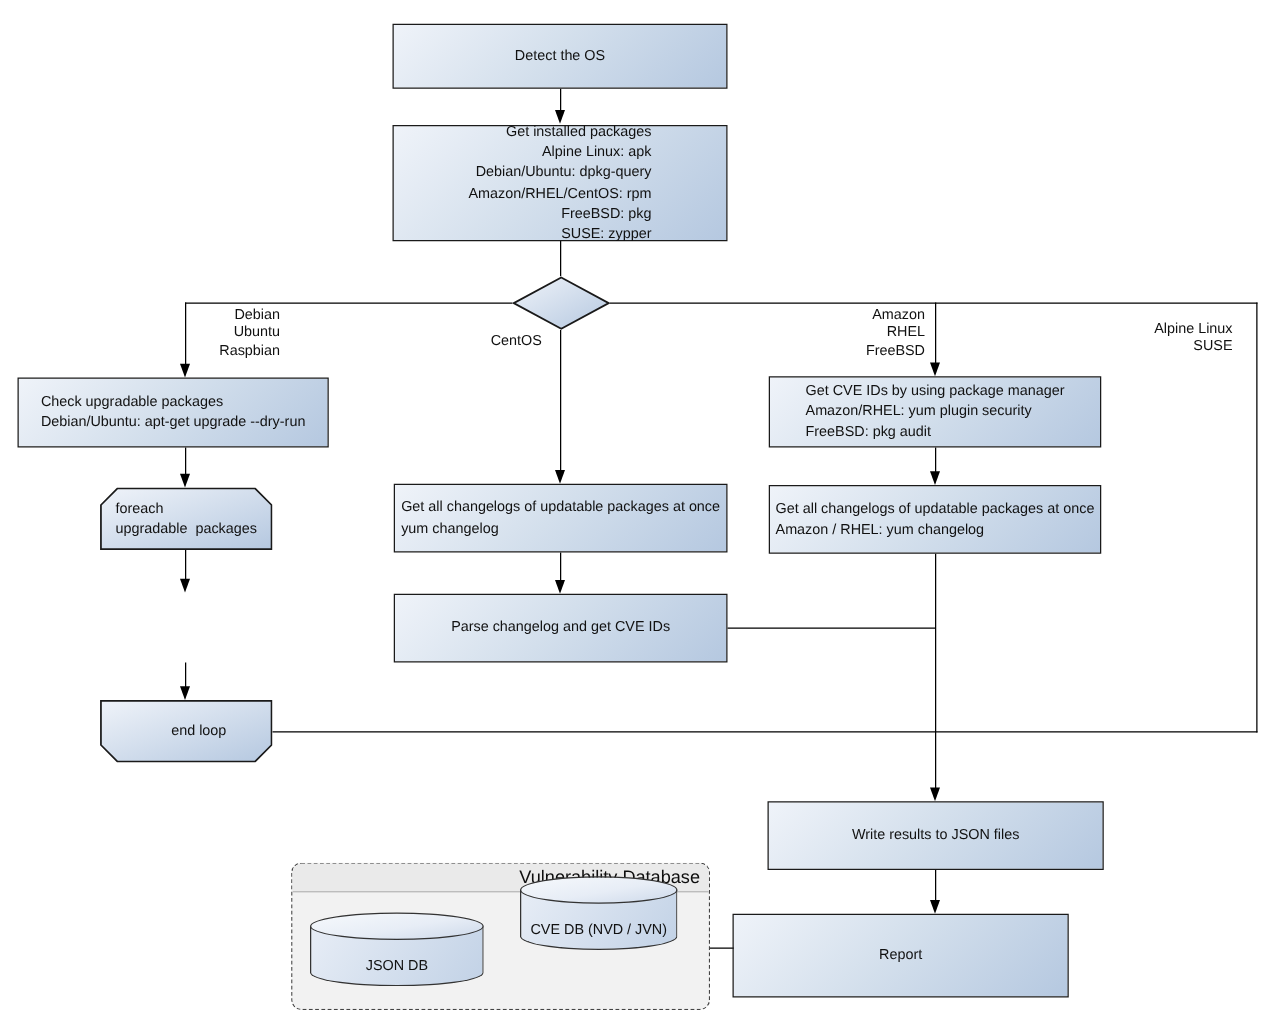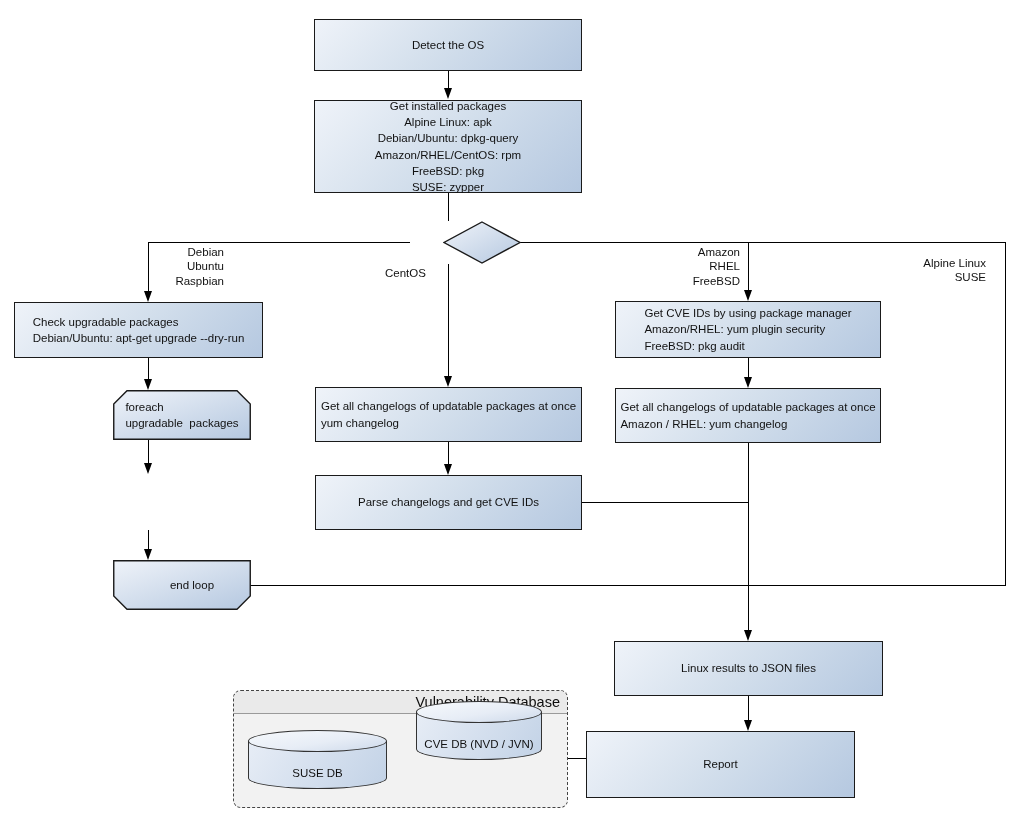--- a/index.html
+++ b/index.html
@@ -8,22 +8,22 @@
     font-family:"Liberation Sans","DejaVu Sans",sans-serif;
     color:var(--text,#111); font-size:11.5px; overflow:hidden;
   }
   .node {
     position:absolute; box-sizing:border-box;
     background:linear-gradient(135deg, var(--node-fill-light,#eff3f9) 0%, #d3dfec 48%, var(--node-fill-dark,#b5c8e0) 100%);
     border:1px solid var(--node-border,#1a1a1a);
     display:flex; align-items:center; justify-content:center;
   }
   .nlabel { white-space:pre; text-align:left; line-height:1.42; }
-  .align-right { text-align:center; }
-  .shape { position:absolute;margin-left:33px; }
+  .align-right { text-align:right; }
+  .shape { position:absolute; }
   .shape .overlay {
     position:absolute; inset:0; display:flex; align-items:center; justify-content:center;
   }
   .blabel { position:absolute; white-space:pre; line-height:1.24; }
   .vline { position:absolute; width:1px; background:var(--connector,#000); }
   .hline { position:absolute; height:1px; background:var(--connector,#000); }
   .arr {
     position:absolute; width:0; height:0;
     border-left:4.5px solid transparent; border-right:4.5px solid transparent;
     border-top:11px solid var(--connector,#000);
@@ -102,21 +102,21 @@
   <div class="hline" style="left:218px;top:585px;width:788px"></div>
 
   <div class="vline" style="left:748px;top:696px;height:25px"></div>
   <div class="arr" style="left:744px;top:720px"></div>
 
   <div class="hline" style="left:568px;top:758px;width:46px"></div>
 
   <div class="blabel" style="left:152px;top:245px;width:72px;text-align:right">Debian
 Ubuntu
 Raspbian</div>
-  <div class="blabel" style="left:385px;top:266px;width:56px;text-align:left">CentOS</div>
+  <div class="blabel" style="left:385px;top:266px;width:56px;text-align:center">CentOS</div>
   <div class="blabel" style="left:654px;top:245px;width:86px;text-align:right">Amazon
 RHEL
 FreeBSD</div>
   <div class="blabel" style="left:878px;top:256px;width:108px;text-align:right">Alpine Linux
 SUSE</div>
 
   <div class="node" style="left:314px;top:19px;width:268px;height:52px">
     <div class="nlabel">Detect the OS</div>
   </div>
 
@@ -173,50 +173,50 @@
     </svg>
     <div class="overlay nlabel">end loop</div>
   </div>
 
   <div class="node" style="left:315px;top:387px;width:267px;height:55px">
     <div class="nlabel">Get all changelogs of updatable packages at once
 yum changelog</div>
   </div>
 
   <div class="node" style="left:315px;top:475px;width:267px;height:55px">
-    <div class="nlabel">Parse changelogs and get CVE IDs</div>
+    <div class="nlabel">Parse changelog and get CVE IDs</div>
   </div>
 
   <div class="node" style="left:615px;top:301px;width:266px;height:57px">
     <div class="nlabel">Get CVE IDs by using package manager
 Amazon/RHEL: yum plugin security
 FreeBSD: pkg audit</div>
   </div>
 
   <div class="node" style="left:615px;top:388px;width:266px;height:55px">
     <div class="nlabel">Get all changelogs of updatable packages at once
 Amazon / RHEL: yum changelog</div>
   </div>
 
   <div class="node" style="left:614px;top:641px;width:269px;height:55px">
-    <div class="nlabel">Linux results to JSON files</div>
+    <div class="nlabel">Write results to JSON files</div>
   </div>
 
   <div class="node" style="left:586px;top:731px;width:269px;height:67px">
     <div class="nlabel">Report</div>
   </div>
 
   <div class="db-panel" style="left:233px;top:690px;width:335px;height:118px">
     <div class="db-header">Vulnerability Database</div>
   </div>
 
   <div class="cyl" style="left:248px;top:730px;width:139px;height:59px">
     <div class="cyl-body"></div>
     <div class="cyl-top"></div>
-    <div class="cyl-label">SUSE DB</div>
+    <div class="cyl-label">JSON DB</div>
   </div>
 
   <div class="cyl" style="left:416px;top:701px;width:126px;height:59px">
     <div class="cyl-body"></div>
     <div class="cyl-top"></div>
     <div class="cyl-label">CVE DB (NVD / JVN)</div>
   </div>
 
 </div>
 

